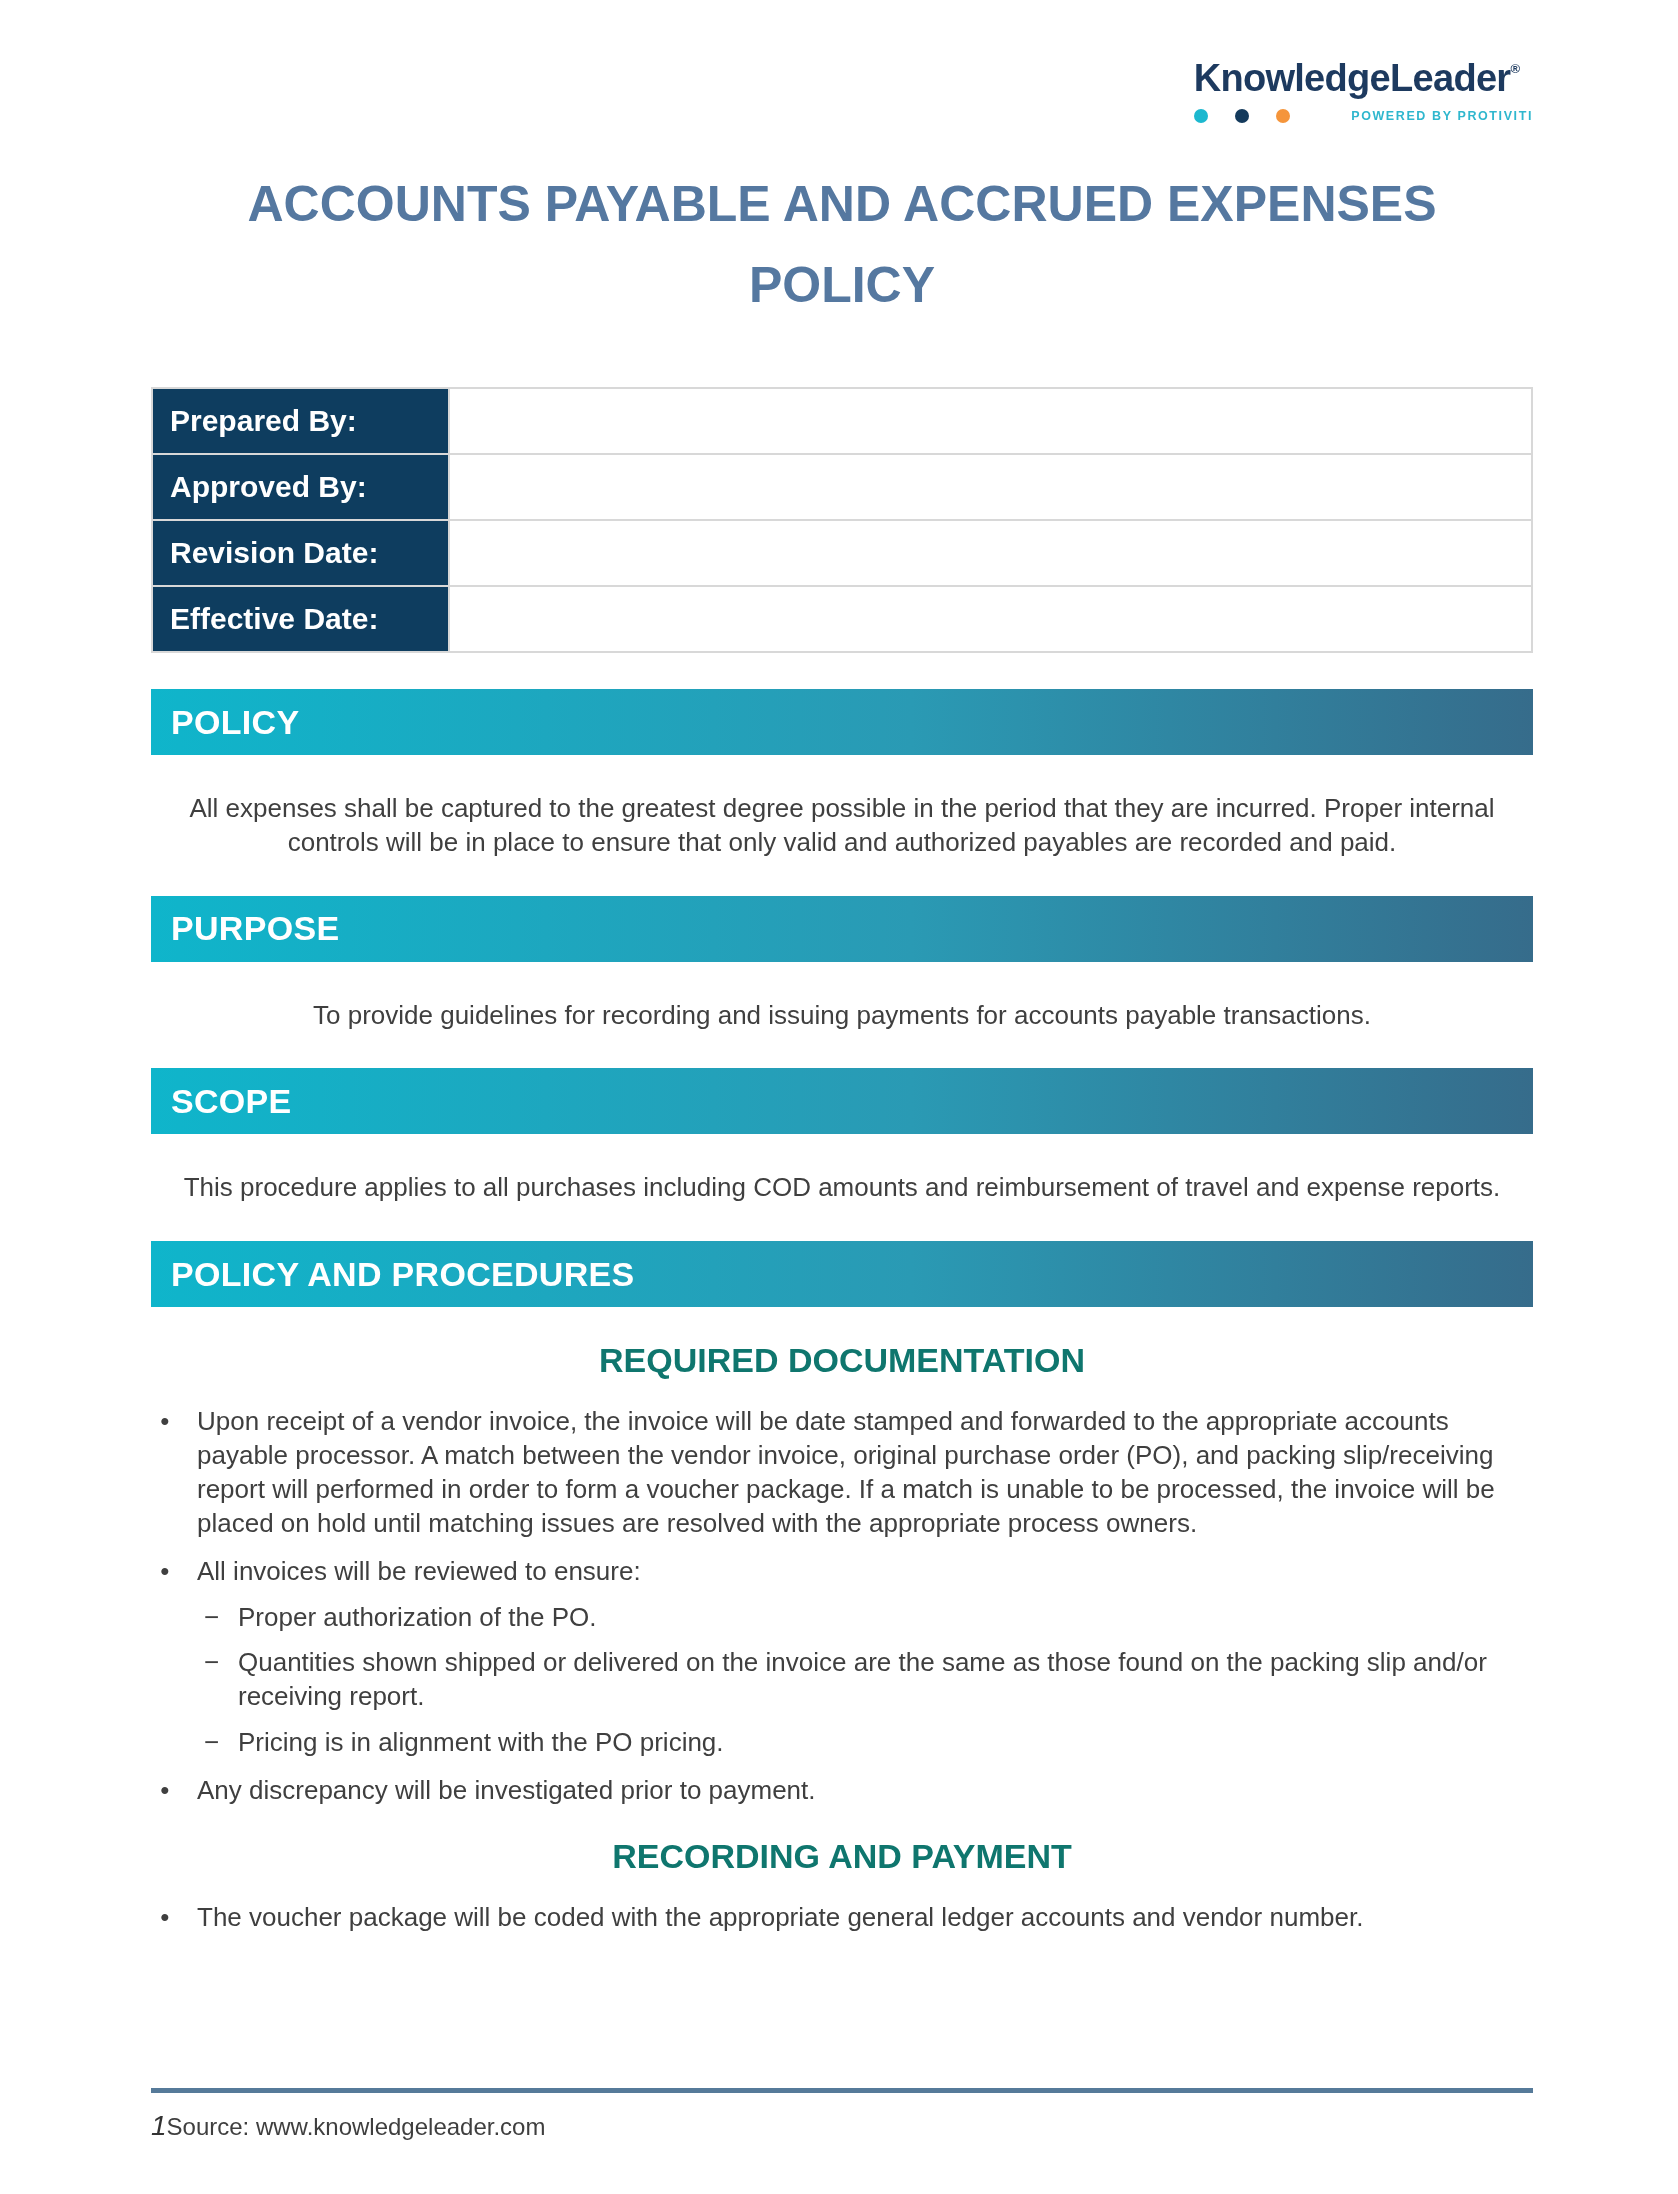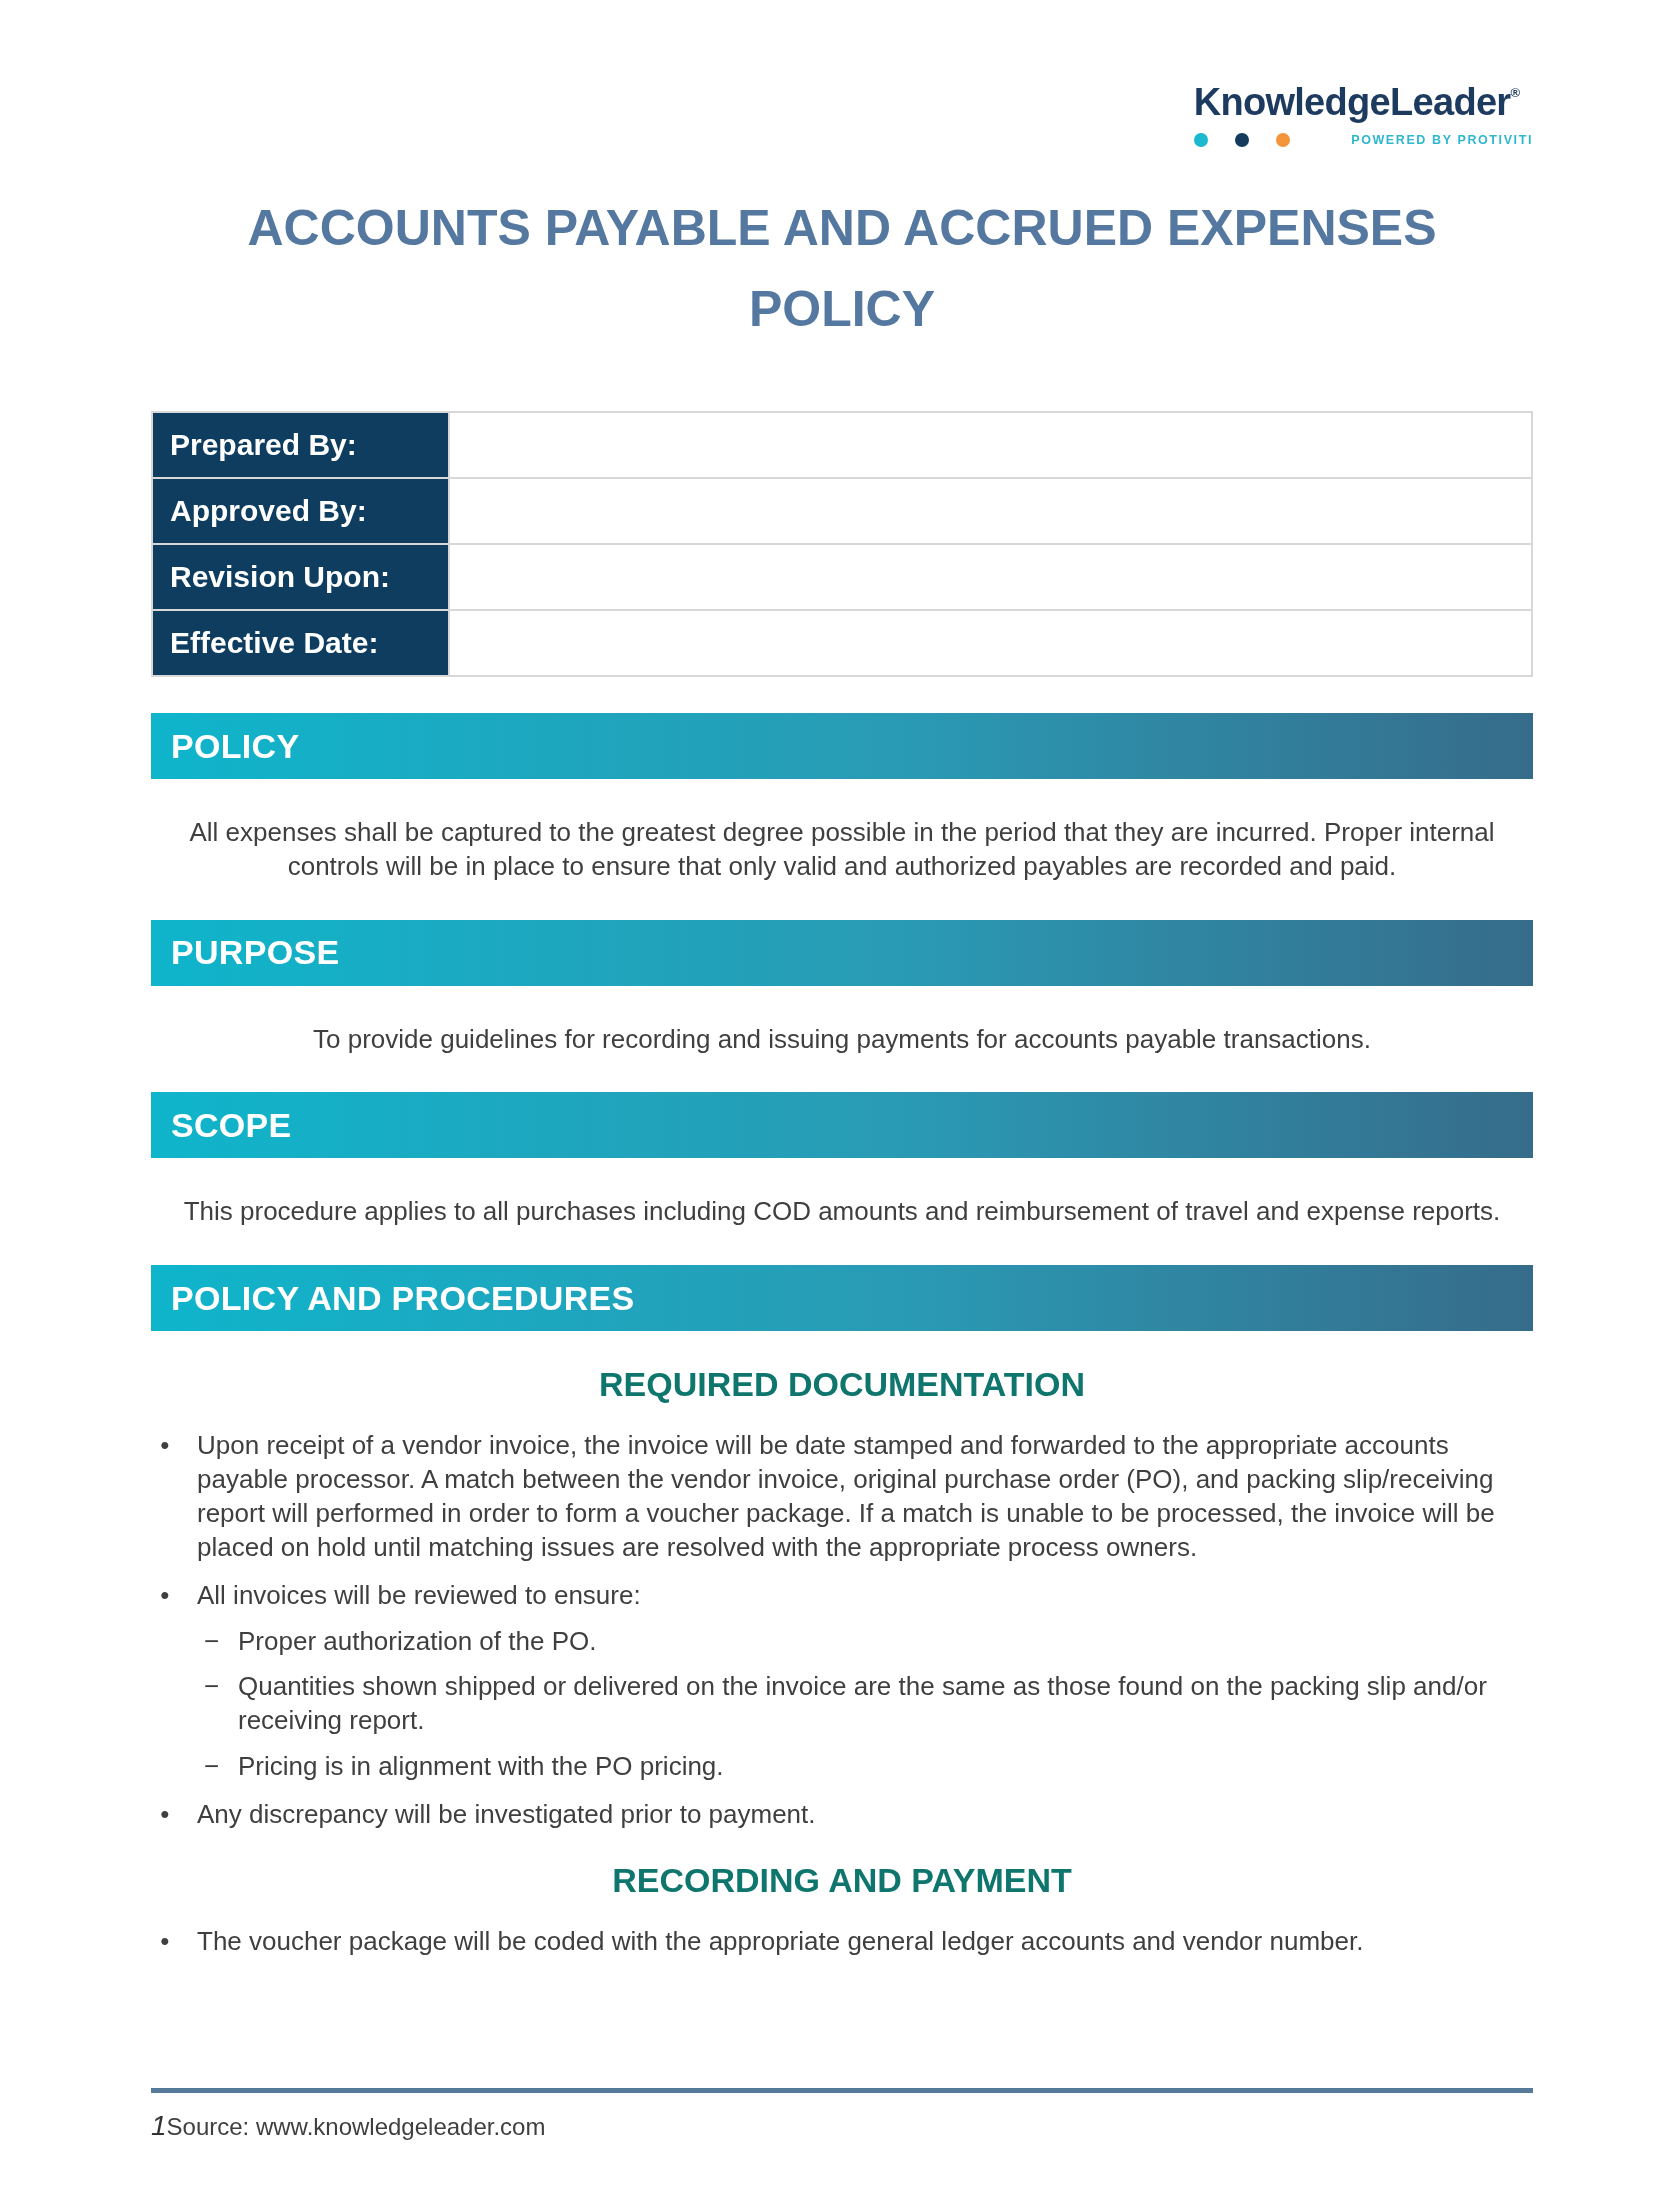--- a/index.html
+++ b/index.html
@@ -15,21 +15,21 @@
   .page {
     position: relative;
     width: 1678px;
     height: 2194px;
     background: #ffffff;
   }
   .content { padding: 0 145px 0 151px; }
 
   
   .header { padding-top: 59px; display: flex; justify-content: flex-end; }
-  .logo-block { display: inline-block; margin-top: 24px; }
+  .logo-block { display: inline-block; }
   .brand-row { line-height: 1; white-space: nowrap; }
   .brand {
     font-size: 38px; font-weight: bold; color: #1d3a5f; letter-spacing: -0.7px;
   }
   .reg { font-size: 13px; font-weight: bold; color: #1d3a5f; vertical-align: 18.4px; }
   .tag-row { margin-top: 12px; display: flex; align-items: center; gap: 20px; }
   .dot { width: 14px; height: 14px; border-radius: 50%; margin-right: 7.2px; }
   .dot-teal { background: #1cb8cf; }
   .dot-navy { background: #143a5c; }
   .dot-orange { background: #f5953b; }
@@ -117,21 +117,21 @@
       <tbody>
         <tr>
           <td class="label">Prepared By:</td>
           <td class="value"></td>
         </tr>
         <tr>
           <td class="label">Approved By:</td>
           <td class="value"></td>
         </tr>
         <tr>
-          <td class="label">Revision Upon:</td>
+          <td class="label">Revision Date:</td>
           <td class="value"></td>
         </tr>
         <tr>
           <td class="label">Effective Date:</td>
           <td class="value"></td>
         </tr>
       </tbody>
     </table>
 
     <div class="bar">

